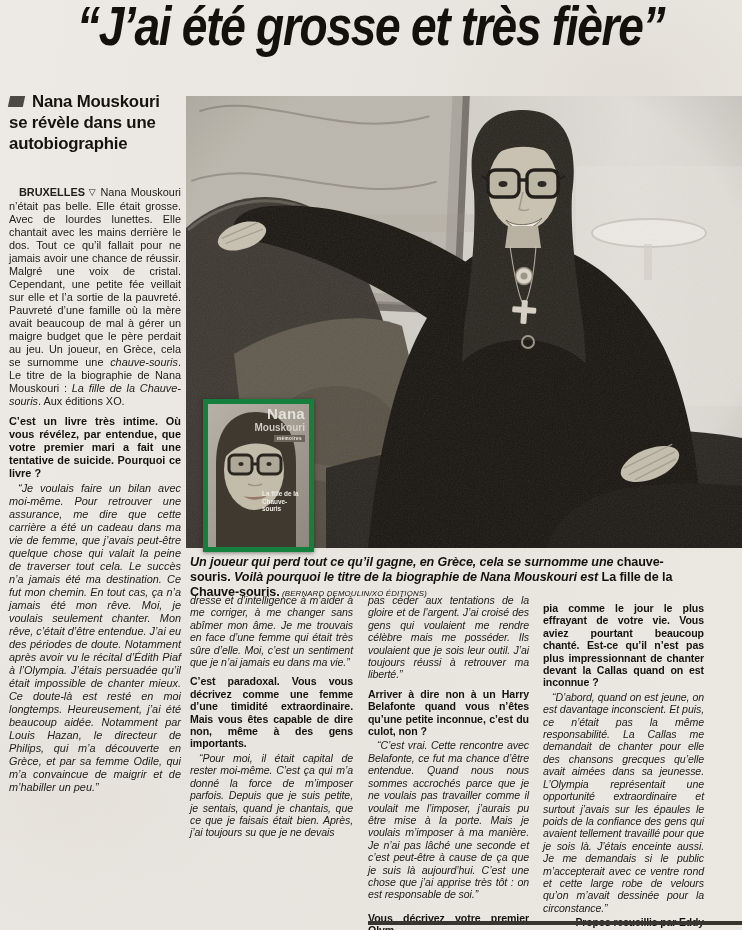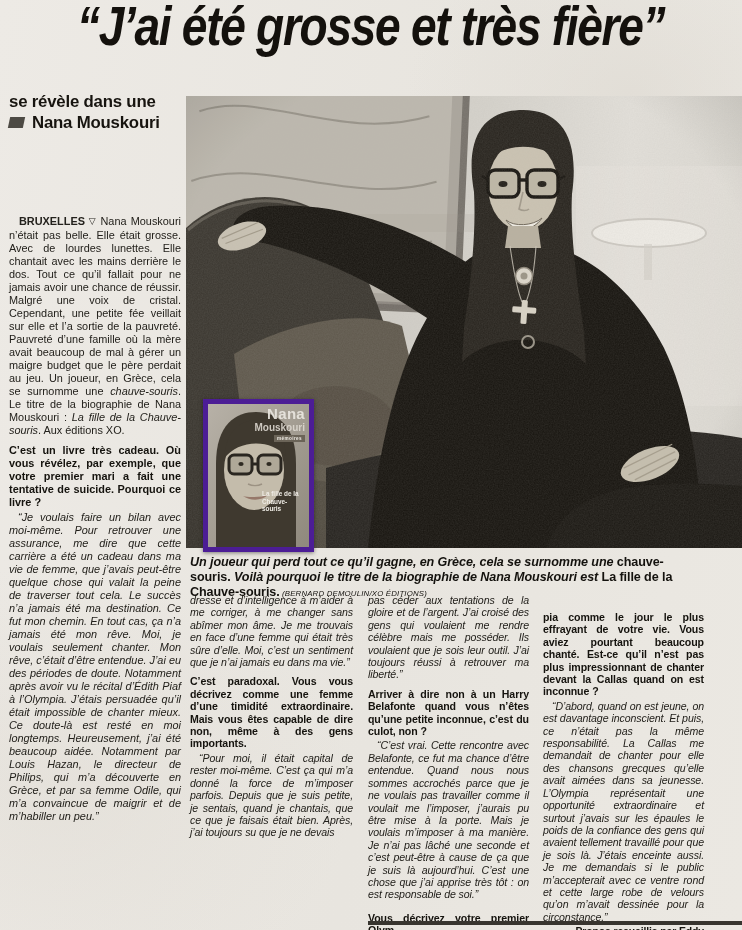--- a/index.html
+++ b/index.html
@@ -26,21 +26,21 @@
     font-weight:700;font-size:16.8px;line-height:21px;letter-spacing:-.2px;color:#17140f;}
   .kicker .bullet{display:inline-block;width:15px;height:11px;background:#4d4a44;
     margin-right:8px;transform:skewX(-12deg);}
 
   
   .photo{position:absolute;left:186px;top:96px;width:556px;height:452px;background:#c9c6c0;overflow:hidden;}
   .photo svg{display:block;}
 
   
   .bookcover{position:absolute;left:203px;top:399px;width:101px;height:143px;
-    border:5px solid #4c1d95;box-shadow:0 1px 4px rgba(20,18,14,.5);
+    border:5px solid #15803d;box-shadow:0 1px 4px rgba(20,18,14,.5);
     background:#c2410c;z-index:5;}
   .bookcover .bc-t1{position:absolute;top:1px;right:4px;font-size:15px;font-weight:700;
     color:#eae7e0;opacity:.92;letter-spacing:.3px;}
   .bookcover .bc-t2{position:absolute;top:18px;right:4px;font-size:10px;font-weight:700;
     color:#ddd8d0;opacity:.9;}
   .bookcover .bc-tag{position:absolute;top:31px;right:4px;font-size:4.6px;font-weight:700;
     color:#f0ede6;background:#6b6458;padding:1px 3px;letter-spacing:.4px;}
   .bookcover .bc-sub{position:absolute;top:86px;right:3px;width:44px;font-size:6.4px;
     line-height:1.2;color:#efece5;font-weight:700;}
 
@@ -55,38 +55,39 @@
   .col{position:absolute;text-align:justify;color:#23211c;}
   .col p{margin:0;}
   #col1{left:9px;top:186px;width:172px;font-size:10.9px;line-height:13px;}
   #colA{left:190px;top:594px;width:163px;font-size:10.6px;line-height:12.4px;letter-spacing:-.1px;}
   #colB{left:368px;top:594px;width:161px;font-size:10.6px;line-height:12.4px;letter-spacing:-.1px;}
   #colC{left:543px;top:594px;width:161px;font-size:10.6px;line-height:12.4px;letter-spacing:-.1px;}
   .col p.q{font-weight:700;margin:7px 0 2px;color:#15130e;}
   .col p.qgap{margin-top:11px;}
   .col p.a{font-style:italic;}
   .col p.ind{text-indent:9px;}
-  .col p.lead{text-indent:10px;margin-top:29px;}
+  .col p.lead{text-indent:10px;}
   .tri{font-style:normal;font-weight:400;font-size:9px;position:relative;top:-1px;}
   .byline{font-weight:700;text-align:right;margin-top:3px !important;font-size:10.4px;
     font-style:normal;color:#15130e;}
 
   
   .rule{position:absolute;left:368px;top:921px;width:374px;height:4px;background:#38352f;}
 </style>
 </head>
 <body>
 
 <div class="page">
 
   <h1 id="headline"><span class="hspan">“J’ai été grosse et très fière”</span></h1>
 
   <div class="kicker">
+    <div><span class="bullet"></span><span>Nana Mouskouri</span></div>
     <div>se révèle dans une</div>
-    <div><span class="bullet"></span><span>Nana Mouskouri</span></div>
+    <div>autobiographie</div>
   </div>
 
   <div class="photo">
     <svg viewBox="0 0 556 452" width="556" height="452">
       <defs>
         <linearGradient id="wall" x1="0" y1="0" x2="1" y2="0">
           <stop offset="0" stop-color="#c6c3bc"></stop>
             <stop offset=".55" stop-color="#d6d3cc"></stop>
           <stop offset=".8" stop-color="#e3e0da"></stop>
             <stop offset="1" stop-color="#dcd9d2"></stop>
@@ -191,39 +192,39 @@
     <div class="bc-tag">mémoires</div>
     <div class="bc-sub">La fille de la Chauve-souris</div>
   </div>
 
   <div class="caption">
     <span class="bi">Un joueur qui perd tout ce qu’il gagne, en Grèce, cela se surnomme une </span><span class="b">chauve-souris.</span><span class="bi"> Voilà pourquoi le titre de la biographie de Nana Mouskouri est </span><span class="b">La fille de la Chauve-souris.</span><span class="credit"> (BERNARD DEMOULIN/XO ÉDITIONS)</span>
   </div>
 
   <div id="col1" class="col">
     <p class="lead"><b>BRUXELLES</b><span class="tri"> ▽ </span><span>Nana Mouskouri n’était pas belle. Elle était grosse. Avec de lourdes lunettes. Elle chantait avec les mains derrière le dos. Tout ce qu’il fallait pour ne jamais avoir une chance de réussir. Malgré une voix de cristal. Cependant, une petite fée veillait sur elle et l’a sortie de la pauvreté. Pauvreté d’une famille où la mère avait beaucoup de mal à gérer un maigre budget que le père perdait au jeu. Un joueur, en Grèce, cela se surnomme une </span><i>chauve-souris</i><span>. Le titre de la biographie de Nana Mouskouri : </span><i>La fille de la Chauve-souris</i><span>. Aux éditions XO.</span></p>
-    <p class="q">C’est un livre très cadeau. Où vous révélez, par exemple, que votre premier mari a fait une tentative de suicide. Pourquoi ce livre ?</p>
+    <p class="q">C’est un livre très intime. Où vous révélez, par entendue, que votre premier mari a fait une tentative de suicide. Pourquoi ce livre ?</p>
     <p class="a ind">“Je voulais faire un bilan avec moi-même. Pour retrouver une assurance, me dire que cette carrière a été un cadeau dans ma vie de femme, que j’avais peut-être quelque chose qui valait la peine de traverser tout cela. Le succès n’a jamais été ma destination. Ce fut mon chemin. En tout cas, ça n’a jamais été mon rêve. Moi, je voulais seulement chanter. Mon rêve, c’était d’être entendue. J’ai eu des périodes de doute. Notamment après avoir vu le récital d’Édith Piaf à l’Olympia. J’étais persuadée qu’il était impossible de chanter mieux. Ce doute-là est resté en moi longtemps. Heureusement, j’ai été beaucoup aidée. Notamment par Louis Hazan, le directeur de Philips, qui m’a découverte en Grèce, et par sa femme Odile, qui m’a convaincue de maigrir et de m’habiller un peu.”</p>
   </div>
 
   <div id="colA" class="col">
     <p class="a">dresse et d’intelligence à m’aider à me corriger, à me changer sans abîmer mon âme. Je me trouvais en face d’une femme qui était très sûre d’elle. Moi, c’est un sentiment que je n’ai jamais eu dans ma vie.”</p>
     <p class="q">C’est paradoxal. Vous vous décrivez comme une femme d’une timidité extraordinaire. Mais vous êtes capable de dire non, même à des gens importants.</p>
     <p class="a ind">“Pour moi, il était capital de rester moi-même. C’est ça qui m’a donné la force de m’imposer parfois. Depuis que je suis petite, je sentais, quand je chantais, que ce que je faisais était bien. Après, j’ai toujours su que je ne devais</p>
   </div>
 
   <div id="colB" class="col">
     <p class="a">pas céder aux tentations de la gloire et de l’argent. J’ai croisé des gens qui voulaient me rendre célèbre mais me posséder. Ils voulaient que je sois leur outil. J’ai toujours réussi à retrouver ma liberté.”</p>
     <p class="q">Arriver à dire non à un Harry Belafonte quand vous n’êtes qu’une petite inconnue, c’est du culot, non ?</p>
     <p class="a ind">“C’est vrai. Cette rencontre avec Belafonte, ce fut ma chance d’être entendue. Quand nous nous sommes accrochés parce que je ne voulais pas travailler comme il voulait me l’imposer, j’aurais pu être mise à la porte. Mais je voulais m’imposer à ma manière. Je n’ai pas lâché une seconde et c’est peut-être à cause de ça que je suis là aujourd’hui. C’est une chose que j’ai apprise très tôt : on est responsable de soi.”</p>
     <p class="q qgap">Vous décrivez votre premier Olym-</p>
   </div>
 
   <div id="colC" class="col">
-    <p class="q" style="margin-top:17px">pia comme le jour le plus effrayant de votre vie. Vous aviez pourtant beaucoup chanté. Est-ce qu’il n’est pas plus impressionnant de chanter devant la Callas quand on est inconnue ?</p>
+    <p class="q" style="margin-top:8px">pia comme le jour le plus effrayant de votre vie. Vous aviez pourtant beaucoup chanté. Est-ce qu’il n’est pas plus impressionnant de chanter devant la Callas quand on est inconnue ?</p>
     <p class="a ind">“D’abord, quand on est jeune, on est davantage inconscient. Et puis, ce n’était pas la même responsabilité. La Callas me demandait de chanter pour elle des chansons grecques qu’elle avait aimées dans sa jeunesse. L’Olympia représentait une opportunité extraordinaire et surtout j’avais sur les épaules le poids de la confiance des gens qui avaient tellement travaillé pour que je sois là. J’étais enceinte aussi. Je me demandais si le public m’accepterait avec ce ventre rond et cette large robe de velours qu’on m’avait dessinée pour la circonstance.”</p>
     <p class="byline">Propos recueillis par Eddy Przybylski</p>
 
   </div>
 
   <div class="rule"></div>
 
 </div>
 
 </body></html>

